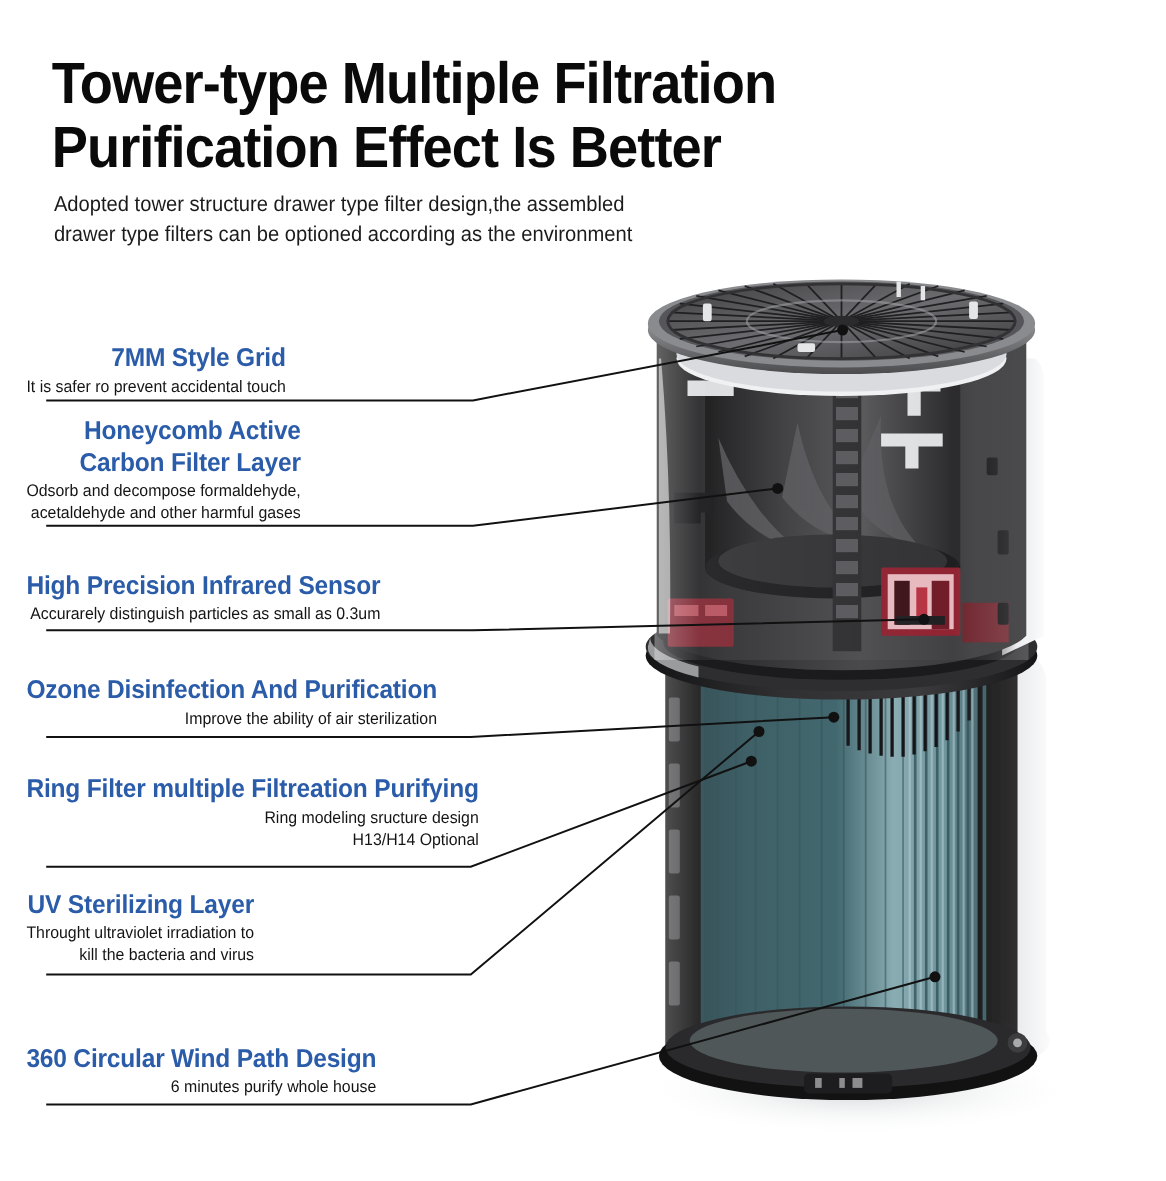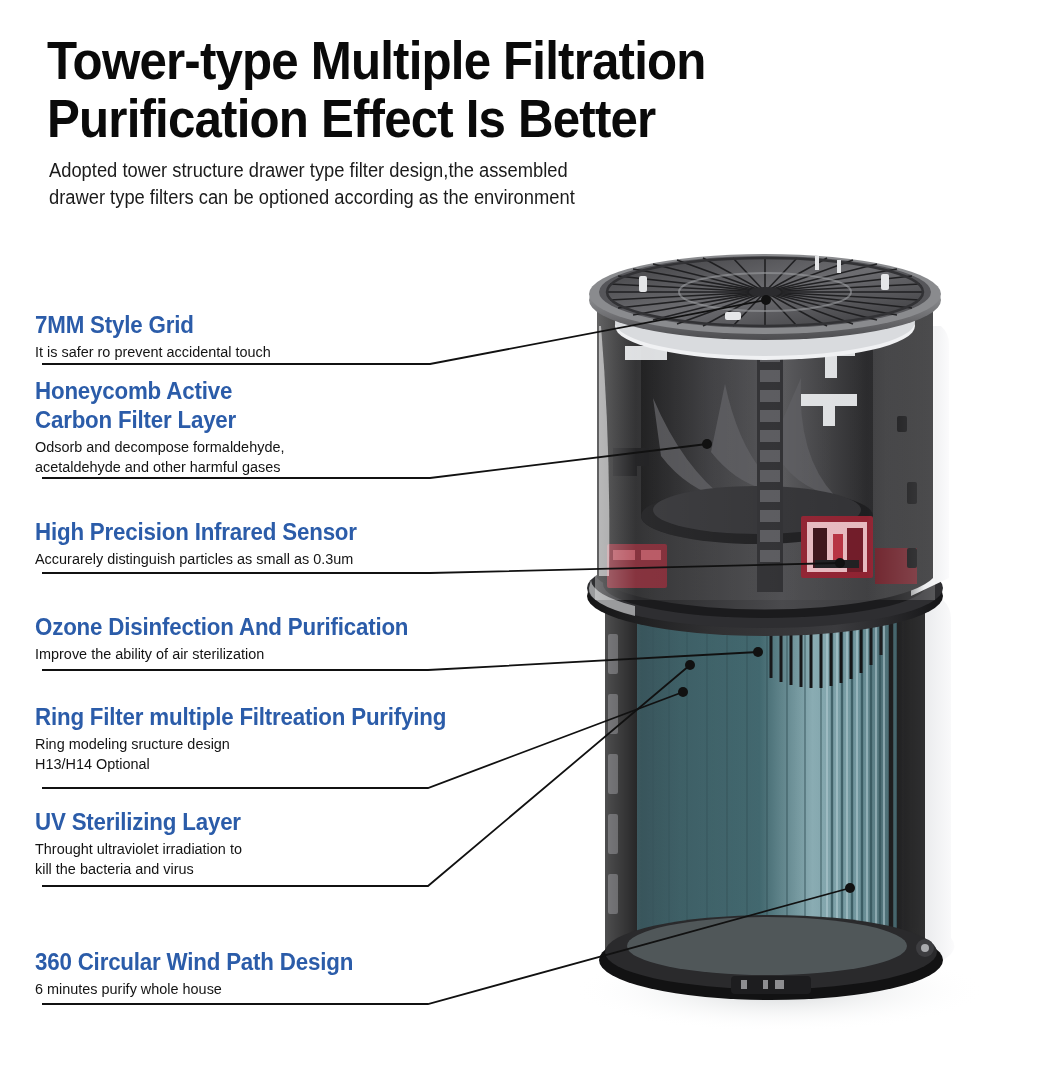--- a/index.html
+++ b/index.html
@@ -13,21 +13,21 @@
     position: relative;
     overflow: hidden;
     font-family: "Liberation Sans", sans-serif;
     color: #111111;
   }
 
   
   #header {
     position: absolute;
     left: 47px;
-    top: 32px;
+    top: 48px;
     width: 860px;
   }
   #title {
     font-size: 53px;
     line-height: 58px;
     font-weight: bold;
     letter-spacing: -0.9px;
     color: #0a0a0a;
     transform: scaleX(0.93);
     transform-origin: left top;
@@ -40,21 +40,22 @@
     line-height: 27px;
     color: #1b1b1b;
     transform: scaleX(0.94);
     transform-origin: left top;
     white-space: pre-line;
   }
 
   
   .feature {
     position: absolute;
-    left: 35px;
+    left: 24px;
+    text-align: right;
   }
   .feature-title {
     color: #2b5ca9;
     font-weight: bold;
     font-size: 23.5px;
     line-height: 29px;
     letter-spacing: -0.2px;
     transform: scaleX(0.95);
     transform-origin: left top;
     white-space: pre-line;

